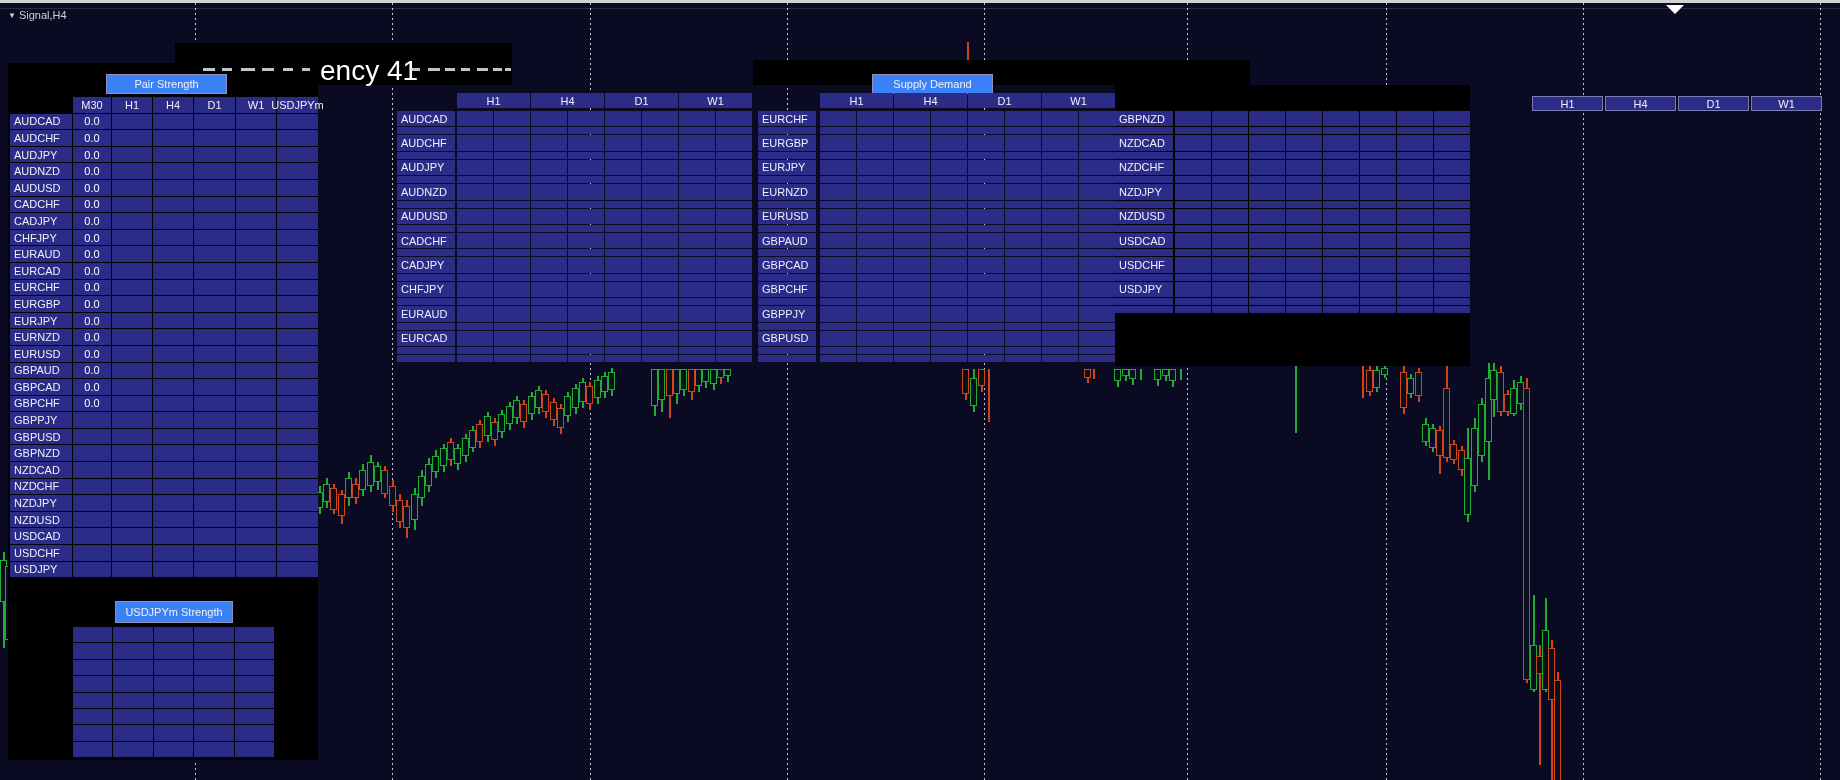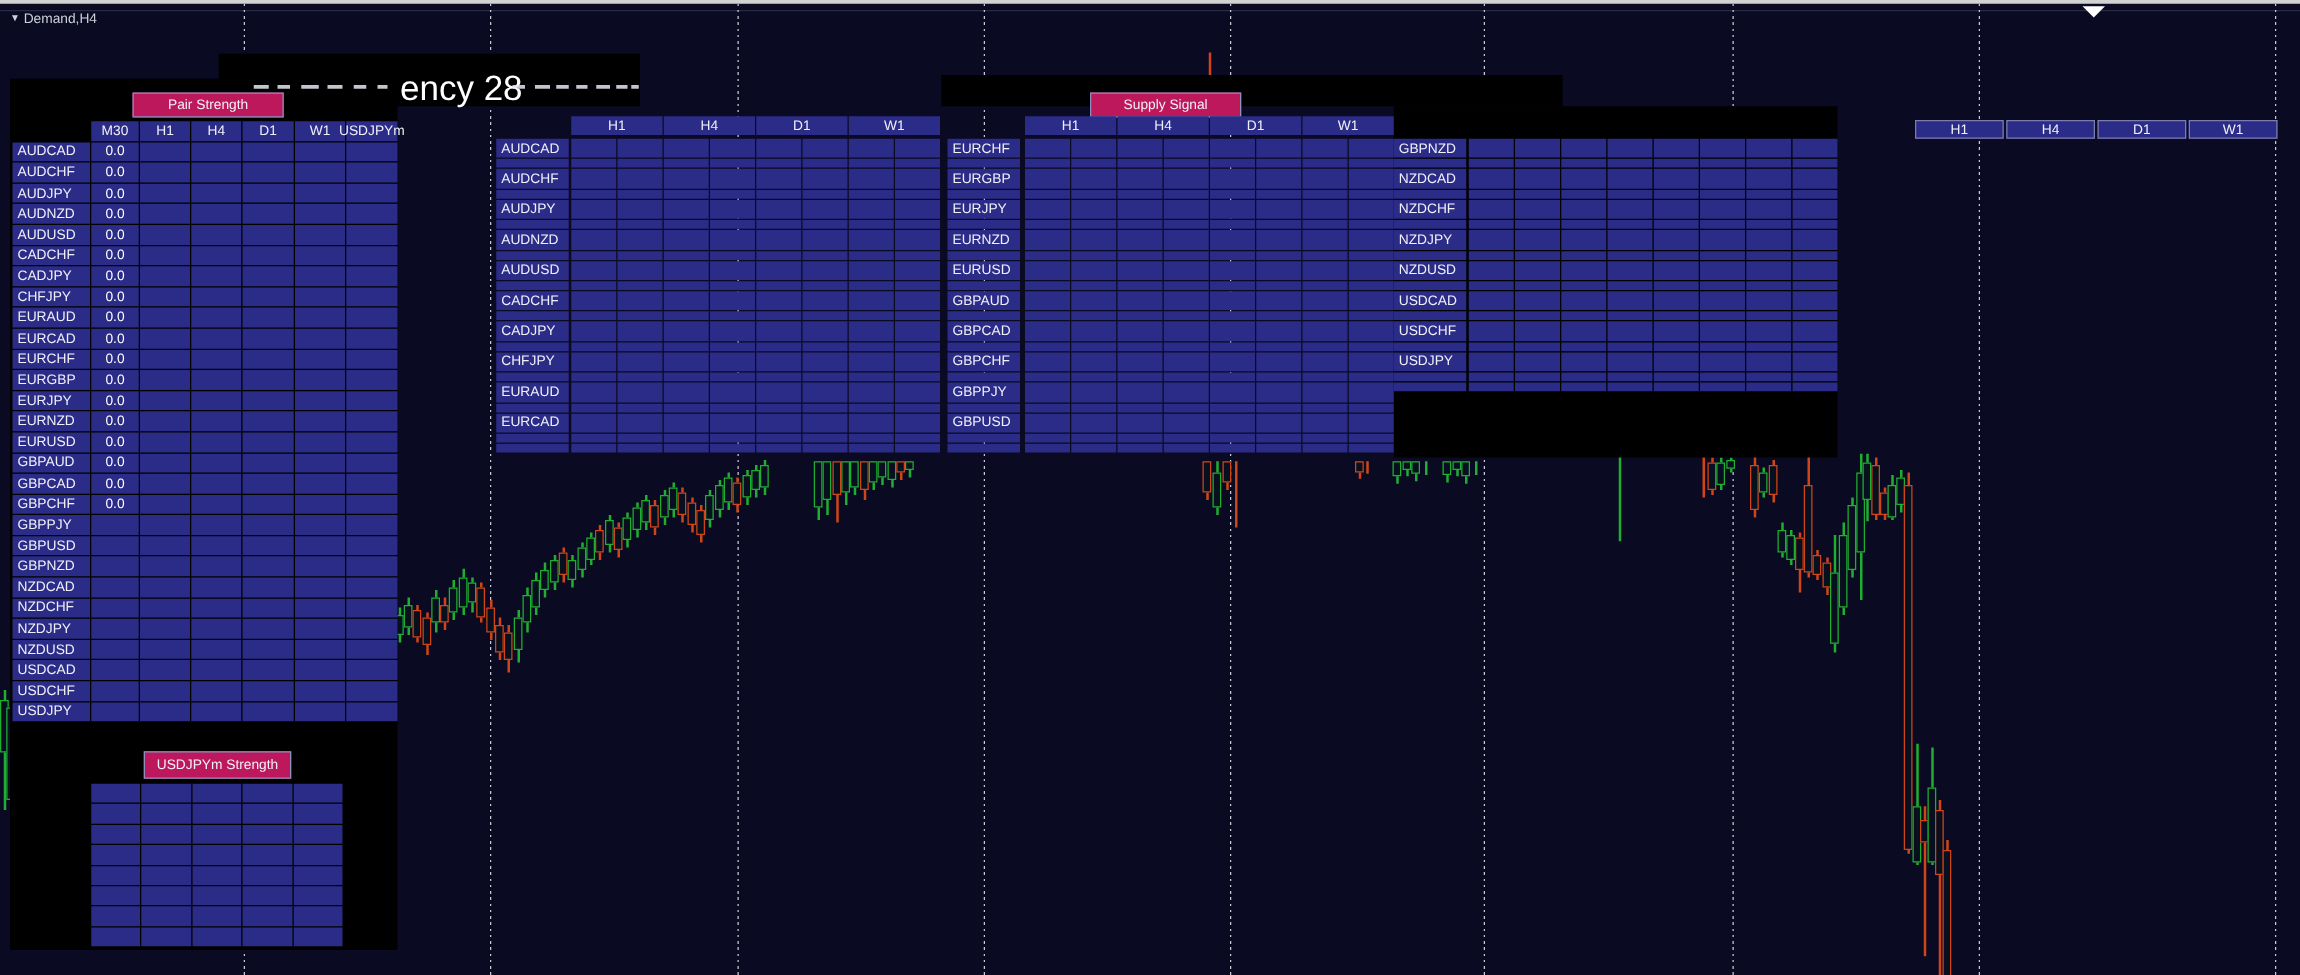--- a/index.html
+++ b/index.html
@@ -9,21 +9,21 @@
   .winline{position:absolute;left:0;top:8px;width:100%;height:1px;background:#2a2a44;}
   .vsep{position:absolute;top:3px;bottom:0;width:1px;
         background-image:repeating-linear-gradient(to bottom,#c9c9d4 0 2px,transparent 2px 5px);}
   .blackpanel{position:absolute;background:#000;}
   .symlabel{position:absolute;left:8px;top:9px;color:#ccd0da;font-size:11px;white-space:nowrap;}
   .symlabel .dd{font-size:8px;vertical-align:1px;margin-right:3px;}
   .scrollmarker{position:absolute;left:1666px;top:5px;width:0;height:0;
         border-left:9px solid transparent;border-right:9px solid transparent;border-top:9px solid #ffffff;}
   .titlefrag{position:absolute;left:320px;top:55px;color:#ffffff;font-size:28px;white-space:nowrap;}
   .fragbit{position:absolute;height:3px;background:#e4e7ee;opacity:.85;}
-  .btn{position:absolute;background:#be185d;border:1px solid #8f8fbe;color:#f0f0f8;font-size:11px;
+  .btn{position:absolute;background:#3b82f6;border:1px solid #8f8fbe;color:#f0f0f8;font-size:11px;
        display:flex;align-items:center;justify-content:center;box-sizing:border-box;white-space:nowrap;}
   .pgrid{position:absolute;display:grid;gap:1px;}
   .cell{background:#2b2b88;}
   .hc{display:flex;align-items:center;justify-content:center;color:#f0f0f8;font-size:11px;}
   .lbl{display:flex;align-items:center;padding-left:4px;color:#f0f0f8;font-size:11px;
        white-space:nowrap;overflow:hidden;box-sizing:border-box;text-align:center;}
   .val{display:flex;align-items:center;justify-content:center;color:#ffffff;font-size:11px;}
   .corner{background:transparent;}
   .wick{position:absolute;width:2px;}
   .cbody{position:absolute;width:7px;box-sizing:border-box;background:#081020;border:1px solid;}
@@ -237,43 +237,43 @@
       <div class="cbody" style="left: 1548px; top: 648px; height: 52px; border-color: rgb(208, 69, 24);"></div>
       <div class="wick" style="left: 1557px; top: 672px; height: 110px; background: rgb(208, 69, 24);"></div>
       <div class="cbody" style="left: 1554px; top: 680px; height: 102px; border-color: rgb(208, 69, 24);"></div>
     </div>
 
   <div class="blackpanel" style="left:175px;top:43px;width:337px;height:42px;"></div>
   <div class="blackpanel" style="left:8px;top:63px;width:310px;height:697px;"></div>
   <div class="blackpanel" style="left:753px;top:60px;width:497px;height:25px;"></div>
   <div class="blackpanel" style="left:1115px;top:85px;width:355px;height:281px;"></div>
 
-  <div class="symlabel"><span class="dd">▼</span><span>Demand,H4</span></div>
+  <div class="symlabel"><span class="dd">▼</span><span>Signal,H4</span></div>
 
   <div class="scrollmarker"></div>
 
-  <div class="titlefrag">ency 28</div>
+  <div class="titlefrag">ency 41</div>
   <div id="titlebits">
       <div class="fragbit" style="left: 203px; top: 68px; width: 12px;"></div>
       <div class="fragbit" style="left: 222px; top: 68px; width: 10px;"></div>
       <div class="fragbit" style="left: 241px; top: 68px; width: 14px;"></div>
       <div class="fragbit" style="left: 262px; top: 68px; width: 12px;"></div>
       <div class="fragbit" style="left: 283px; top: 68px; width: 10px;"></div>
       <div class="fragbit" style="left: 302px; top: 68px; width: 8px;"></div>
       <div class="fragbit" style="left: 410px; top: 68px; width: 10px;"></div>
       <div class="fragbit" style="left: 428px; top: 68px; width: 12px;"></div>
       <div class="fragbit" style="left: 445px; top: 68px; width: 10px;"></div>
       <div class="fragbit" style="left: 461px; top: 68px; width: 9px;"></div>
       <div class="fragbit" style="left: 477px; top: 68px; width: 11px;"></div>
       <div class="fragbit" style="left: 493px; top: 68px; width: 9px;"></div>
       <div class="fragbit" style="left: 505px; top: 68px; width: 6px;"></div>
     </div>
 
   <div class="btn" style="left:106px;top:74px;width:121px;height:20px;">Pair Strength</div>
-  <div class="btn" style="left:872px;top:74px;width:121px;height:20px;">Supply Signal</div>
+  <div class="btn" style="left:872px;top:74px;width:121px;height:20px;">Supply Demand</div>
   <div class="btn" style="left:115px;top:601px;width:118px;height:22px;">USDJPYm Strength</div>
 
   <div id="left-table" class="pgrid" style="left:10px;top:97px;grid-template-columns:62px 38px 40px 40px 41px 40px 41px;grid-auto-rows:15.6px;">
       <div class="cell corner" style="background: transparent;"></div>
       <div class="cell hc">M30</div>
       <div class="cell hc">H1</div>
       <div class="cell hc">H4</div>
       <div class="cell hc">D1</div>
       <div class="cell hc">W1</div>
       <div class="cell hc">USDJPYm</div>

